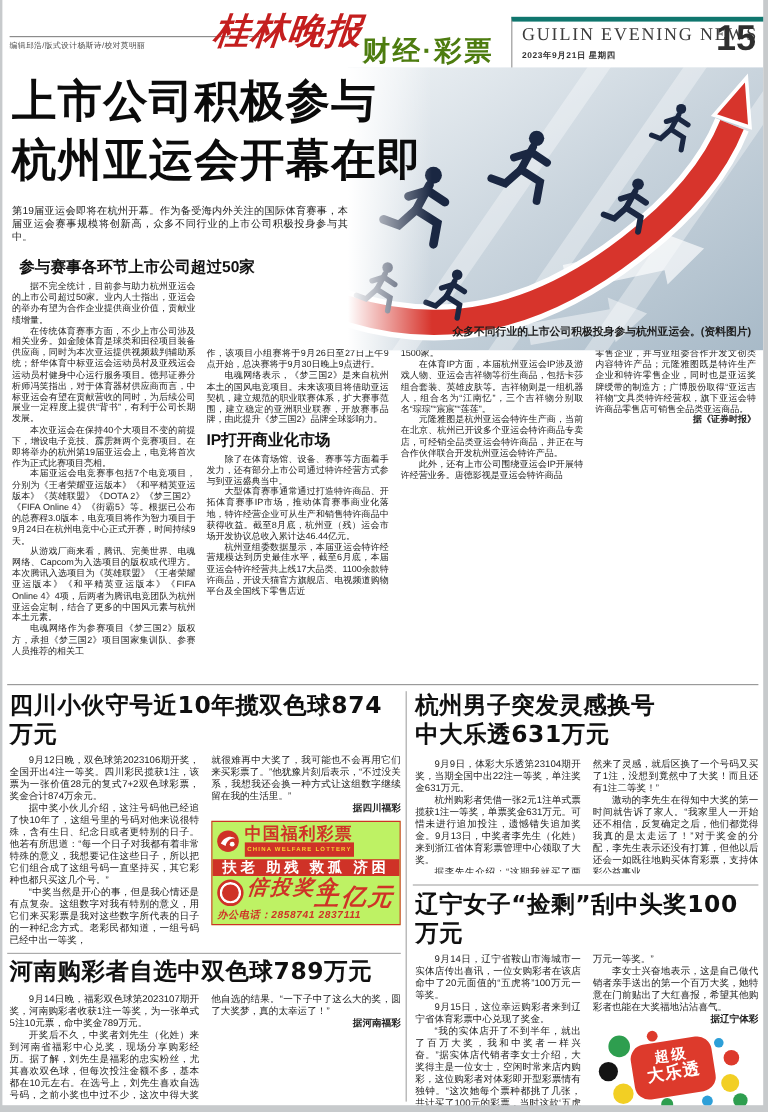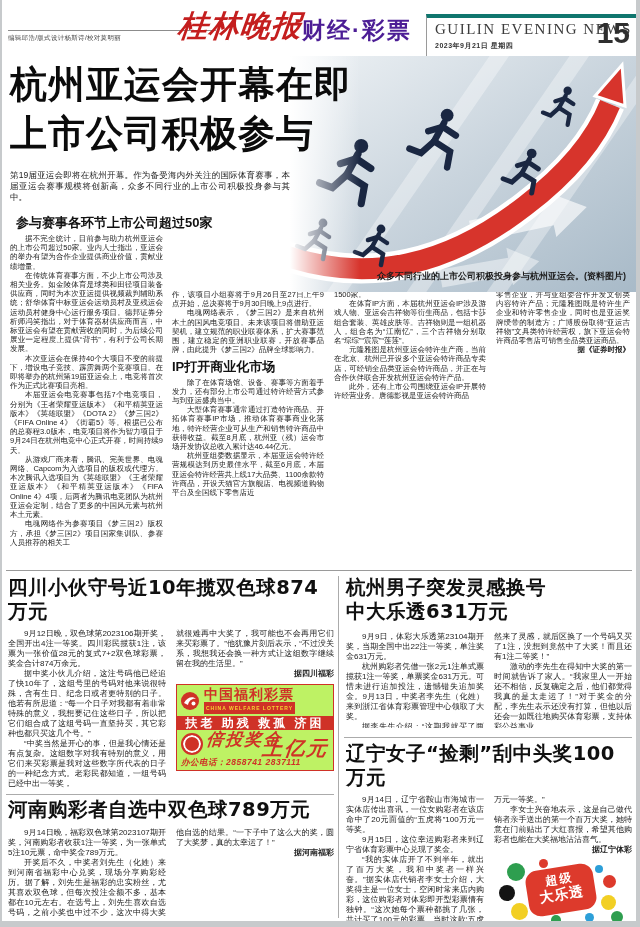--- a/index.html
+++ b/index.html
@@ -7,22 +7,22 @@
        font-family:"Liberation Sans",sans-serif;-webkit-font-smoothing:antialiased;}
   .page{position:absolute;left:2px;top:0;width:634px;height:921px;background:#ffffff;overflow:hidden;}
 
   
   .hdr{position:absolute;left:0;top:0;width:634px;height:54px;}
   .credits{position:absolute;left:6px;top:30px;width:208px;border-top:1px solid #8c8c8c;
            padding-top:3px;font-size:6.5px;color:#4a4a4a;letter-spacing:.3px;}
   .masthead{position:absolute;left:176px;top:6px;font-family:"DejaVu Serif",serif;
             font-weight:bold;font-style:italic;font-size:30px;color:#c41e1e;
             transform:skewX(-6deg);letter-spacing:1px;}
-  .section-title{position:absolute;left:300px;top:15px;font-size:23px;font-weight:900;
-                 color:#4c1d95;letter-spacing:2px;}
+  .section-title{position:absolute;left:300px;top:27px;font-size:23px;font-weight:900;
+                 color:#4d7c0f;letter-spacing:2px;}
   .hdr-right{position:absolute;left:424px;top:14px;width:206px;border-top:4px solid #0f766e;
              border-left:1px solid #9a9a9a;padding:3px 0 0 8px;height:36px;}
   .eng{font-family:"Liberation Serif",serif;font-size:15px;color:#3c3c3c;letter-spacing:1.5px;}
   .date{font-size:7px;font-weight:bold;color:#333;margin-top:3px;letter-spacing:.5px;}
   .pagenum{position:absolute;right:6px;top:16px;font-size:30px;font-weight:bold;color:#2e2e2e;}
 
   
   .article{position:absolute;left:0;top:56px;width:634px;height:512px;}
   .hl{position:absolute;left:8px;top:4px;z-index:3;font-weight:900;font-size:37px;
       line-height:49px;color:#0b0b0b;letter-spacing:1px;font-family:"DejaVu Sans",sans-serif;}
@@ -152,22 +152,22 @@
         <use href="#runner" transform="translate(6,162) scale(1.0)"></use>
         <use href="#runner" transform="translate(64,168) scale(1.0)"></use>
         <use href="#runner" transform="translate(212,92) scale(1.1)"></use>
         <use href="#runner" transform="translate(252,30) scale(0.95)"></use>
       </g>
       <rect x="0" y="0" width="70" height="236" fill="url(#fadeL)"></rect>
     </svg>
     <div class="caption">众多不同行业的上市公司积极投身参与杭州亚运会。(资料图片)</div>
 
     <div class="hl">
+      <div>上市公司积极参与</div>
       <div>杭州亚运会开幕在即</div>
-      <div>上市公司积极参与</div>
     </div>
 
     <div class="intro">第19届亚运会即将在杭州开幕。作为备受海内外关注的国际体育赛事，本届亚运会赛事规模将创新高，众多不同行业的上市公司积极投身参与其中。</div>
     <div class="sub1">参与赛事各环节上市公司超过50家</div>
 
     <div class="col c1">
       <p>据不完全统计，目前参与助力杭州亚运会的上市公司超过50家。业内人士指出，亚运会的举办有望为合作企业提供商业价值，贡献业绩增量。</p>
       <p>在传统体育赛事方面，不少上市公司涉及相关业务。如金陵体育是球类和田径项目装备供应商，同时为本次亚运提供视频裁判辅助系统；舒华体育中标亚运会运动员村及亚残运会运动员村健身中心运行服务项目。德邦证券分析师冯笑指出，对于体育器材供应商而言，中标亚运会有望在贡献营收的同时，为后续公司展业一定程度上提供“背书”，有利于公司长期发展。</p>
       <p>本次亚运会在保持40个大项目不变的前提下，增设电子竞技、霹雳舞两个竞赛项目。在即将举办的杭州第19届亚运会上，电竞将首次作为正式比赛项目亮相。</p>
       <p>本届亚运会电竞赛事包括7个电竞项目，分别为《王者荣耀亚运版本》《和平精英亚运版本》《英雄联盟》《DOTA 2》《梦三国2》《FIFA Online 4》《街霸5》等。根据已公布的总赛程3.0版本，电竞项目将作为智力项目于9月24日在杭州电竞中心正式开赛，时间持续9天。</p>

